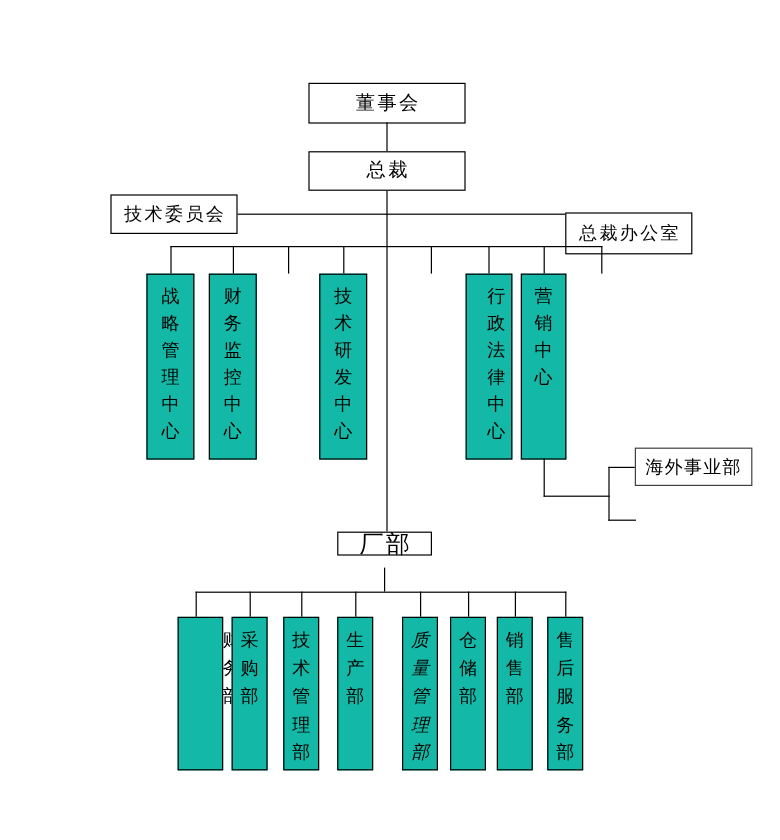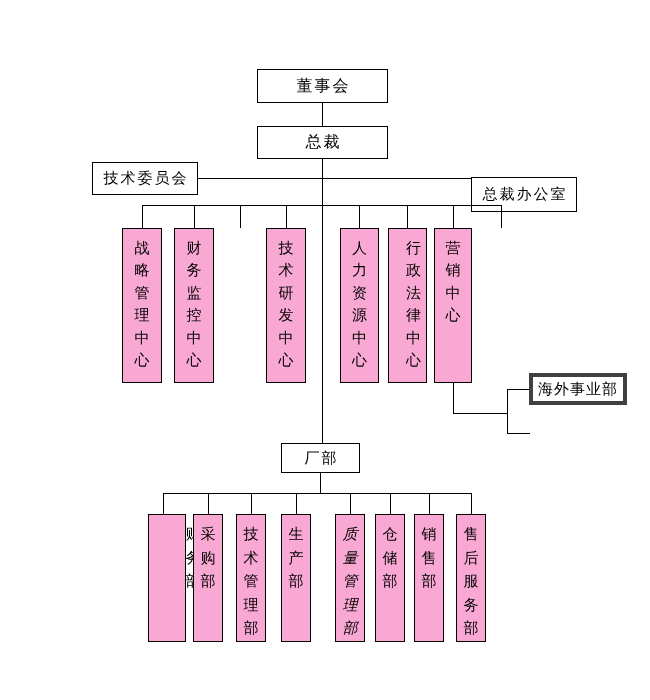--- a/index.html
+++ b/index.html
@@ -8,30 +8,30 @@
     font-family:"Liberation Serif","DejaVu Serif",serif;color:#000;
     overflow:hidden;
   }
   .box{
     position:absolute;border:1px solid #000;box-sizing:border-box;
     background:#fff;display:flex;align-items:center;justify-content:center;
     font-size:16px;letter-spacing:2px;text-indent:2px;white-space:nowrap;
   }
   .vbox{
     position:absolute;border:1px solid #000;box-sizing:border-box;
-    background:#f9a8d4;padding-top:8px;
+    background:#14b8a6;padding-top:8px;
   }
   .vbox .vtext{
     width:16px;margin:0 auto;font-size:15px;line-height:22.4px;
     text-align:center;word-break:break-all;letter-spacing:0;
   }
   .vbox.dept{padding-top:8px;}
   .vbox.dept .vtext{line-height:23.5px;}
   .subbox{
-    position:absolute;border:4px solid #404040;box-sizing:border-box;
+    position:absolute;border:1px solid #404040;box-sizing:border-box;
     background:#fff;display:flex;align-items:center;justify-content:center;
     font-size:15px;letter-spacing:1px;white-space:nowrap;
   }
   .hline,.vline{position:absolute;background:#000;}
   .hline{height:1px;}
   .vline{width:1px;}
 </style>
 </head>
 <body>
 
@@ -58,39 +58,36 @@
 
   <div class="vbox" style="left:122px;top:228px;width:40px;height:155px;">
     <div class="vtext">战略管理中心</div>
     </div>
   <div class="vbox" style="left:174px;top:228px;width:40px;height:155px;">
     <div class="vtext">财务监控中心</div>
     </div>
   <div class="vbox" style="left:266px;top:228px;width:40px;height:155px;">
     <div class="vtext">技术研发中心</div>
     </div>
-  <div class="vbox" style="left:340px;top:228px;width:39px;height:155px;">
-    <div class="vtext">人力资源中心</div>
-    </div>
   <div class="vbox" style="left:388px;top:228px;width:39px;height:155px;padding-left:12px;">
     <div class="vtext">行政法律中心</div>
     </div>
   <div class="vbox" style="left:434px;top:228px;width:38px;height:155px;">
     <div class="vtext">营销中心</div>
     </div>
 
   <div class="vline" style="left:453px;top:382px;height:32px;"></div>
   <div class="hline" style="left:453px;top:413px;width:55px;"></div>
   <div class="vline" style="left:507px;top:389px;height:45px;"></div>
   <div class="hline" style="left:507px;top:389px;width:23px;"></div>
   <div class="hline" style="left:507px;top:433px;width:23px;"></div>
 
   <div class="subbox" style="left:529px;top:373px;width:98px;height:32px;">海外事业部</div>
 
-  <div class="box" style="left:281px;top:443px;width:79px;height:30px;font-size:15px;">厂部</div>
+  <div class="box" style="left:281px;top:443px;width:79px;height:20px;font-size:20px;">厂部</div>
 
   <div class="vline" style="left:320px;top:473px;height:20px;"></div>
   <div class="hline" style="left:163px;top:493px;width:309px;"></div>
   <div class="vline" style="left:163px;top:493px;height:21px;"></div>
   <div class="vline" style="left:208px;top:493px;height:21px;"></div>
   <div class="vline" style="left:251px;top:493px;height:21px;"></div>
   <div class="vline" style="left:296px;top:493px;height:21px;"></div>
   <div class="vline" style="left:350px;top:493px;height:21px;"></div>
   <div class="vline" style="left:390px;top:493px;height:21px;"></div>
   <div class="vline" style="left:429px;top:493px;height:21px;"></div>

